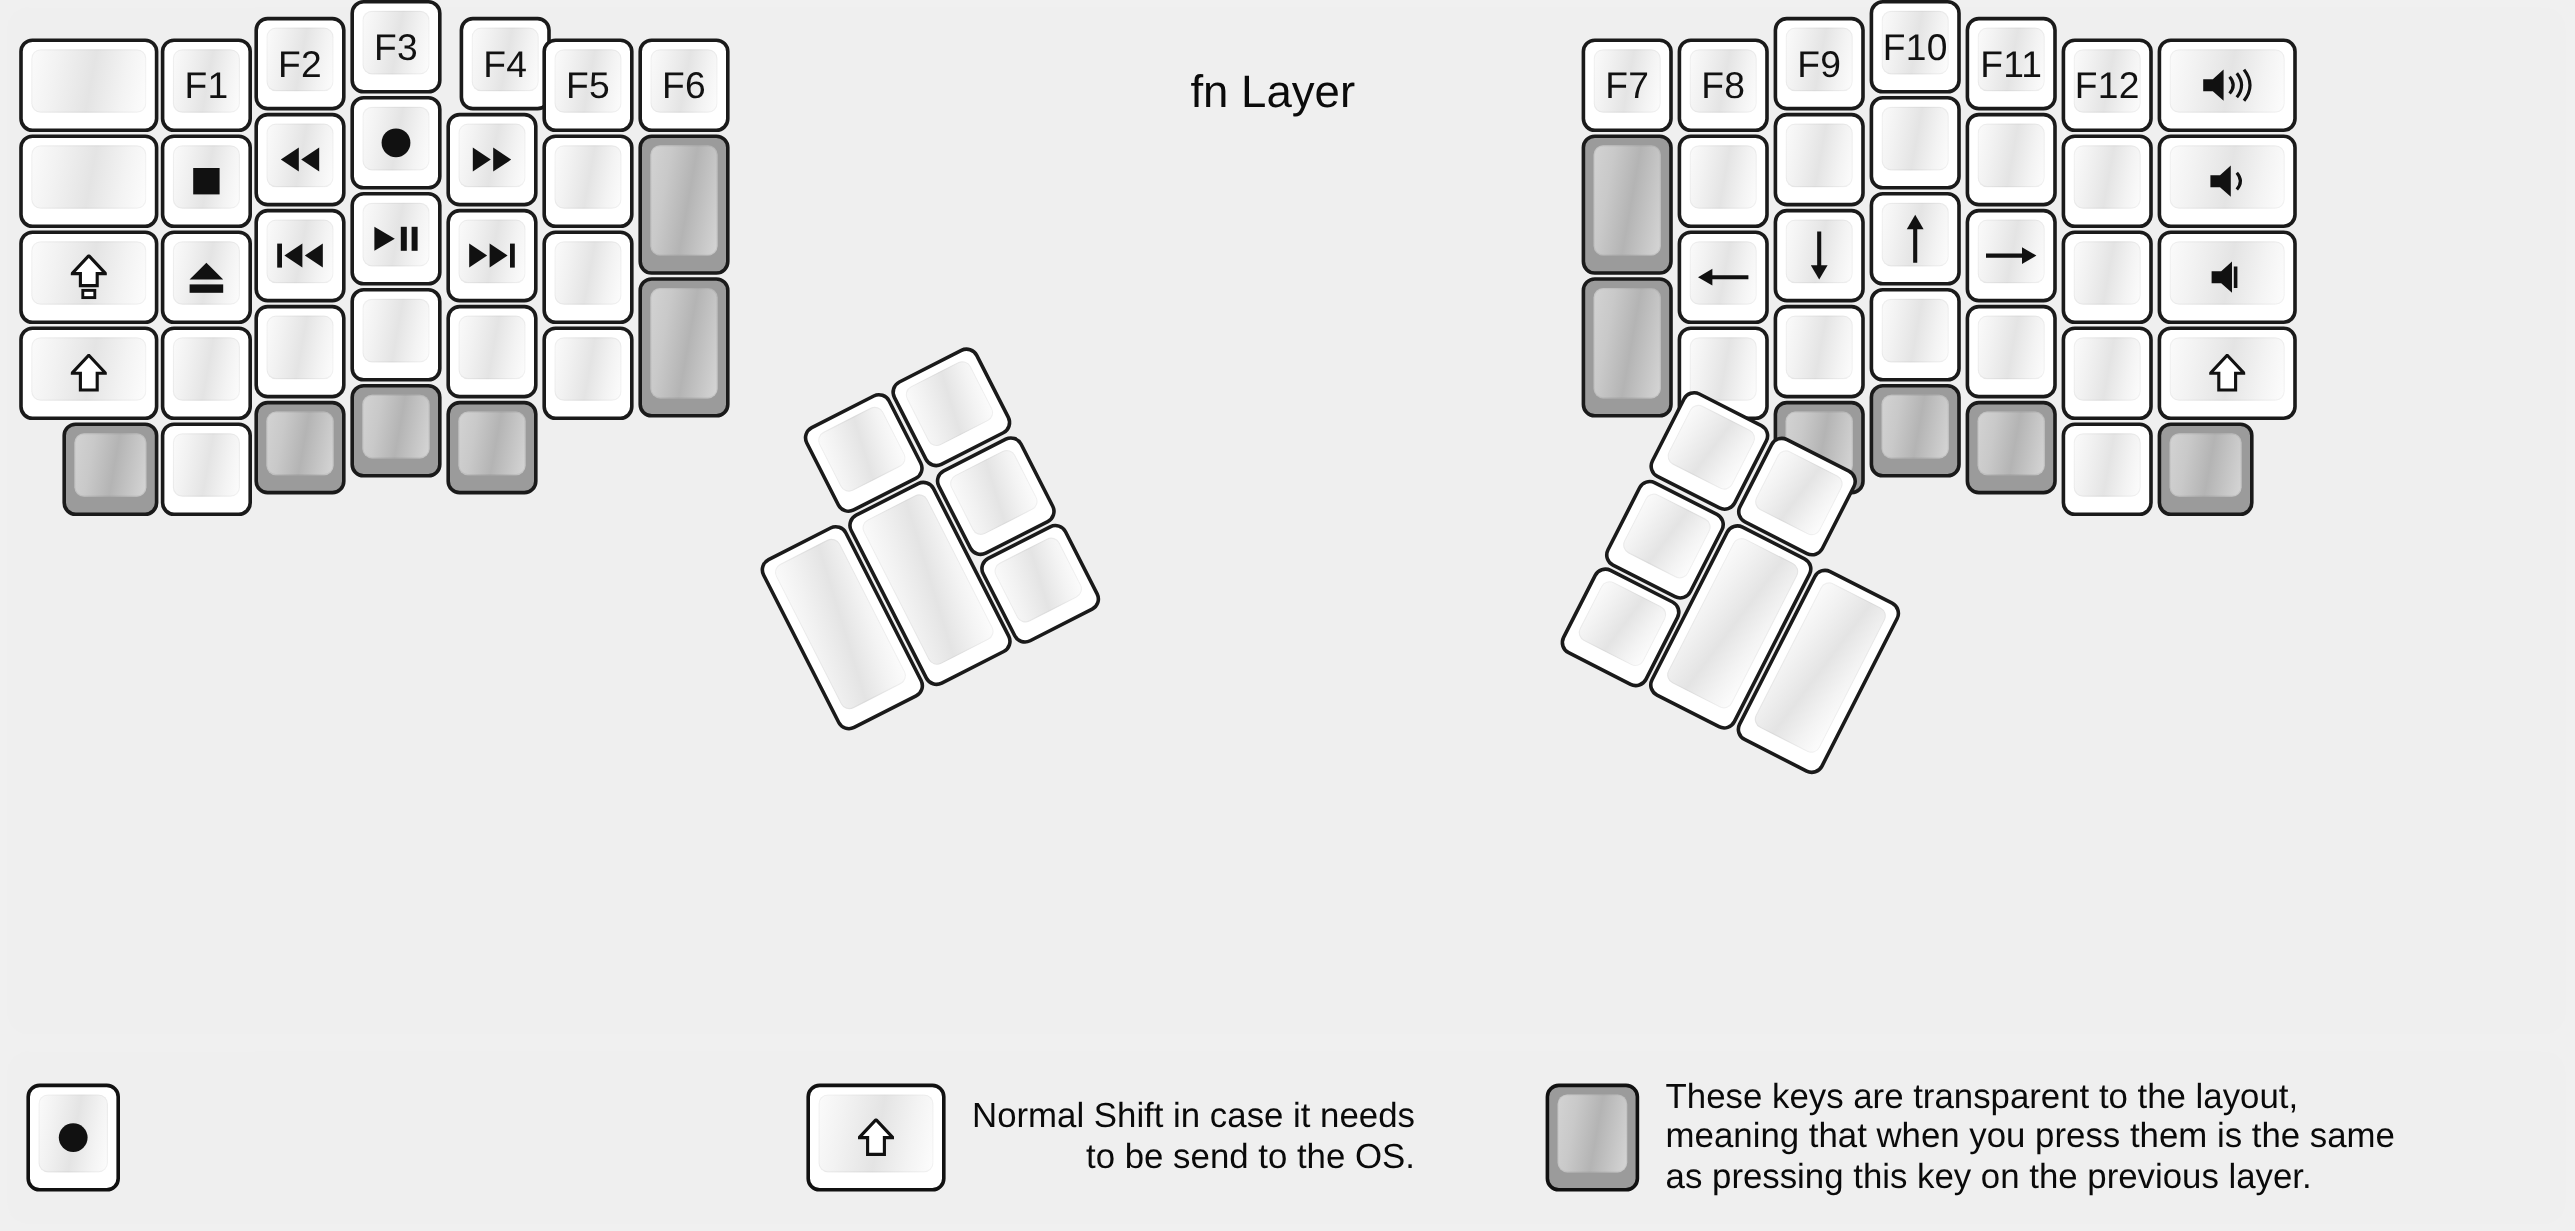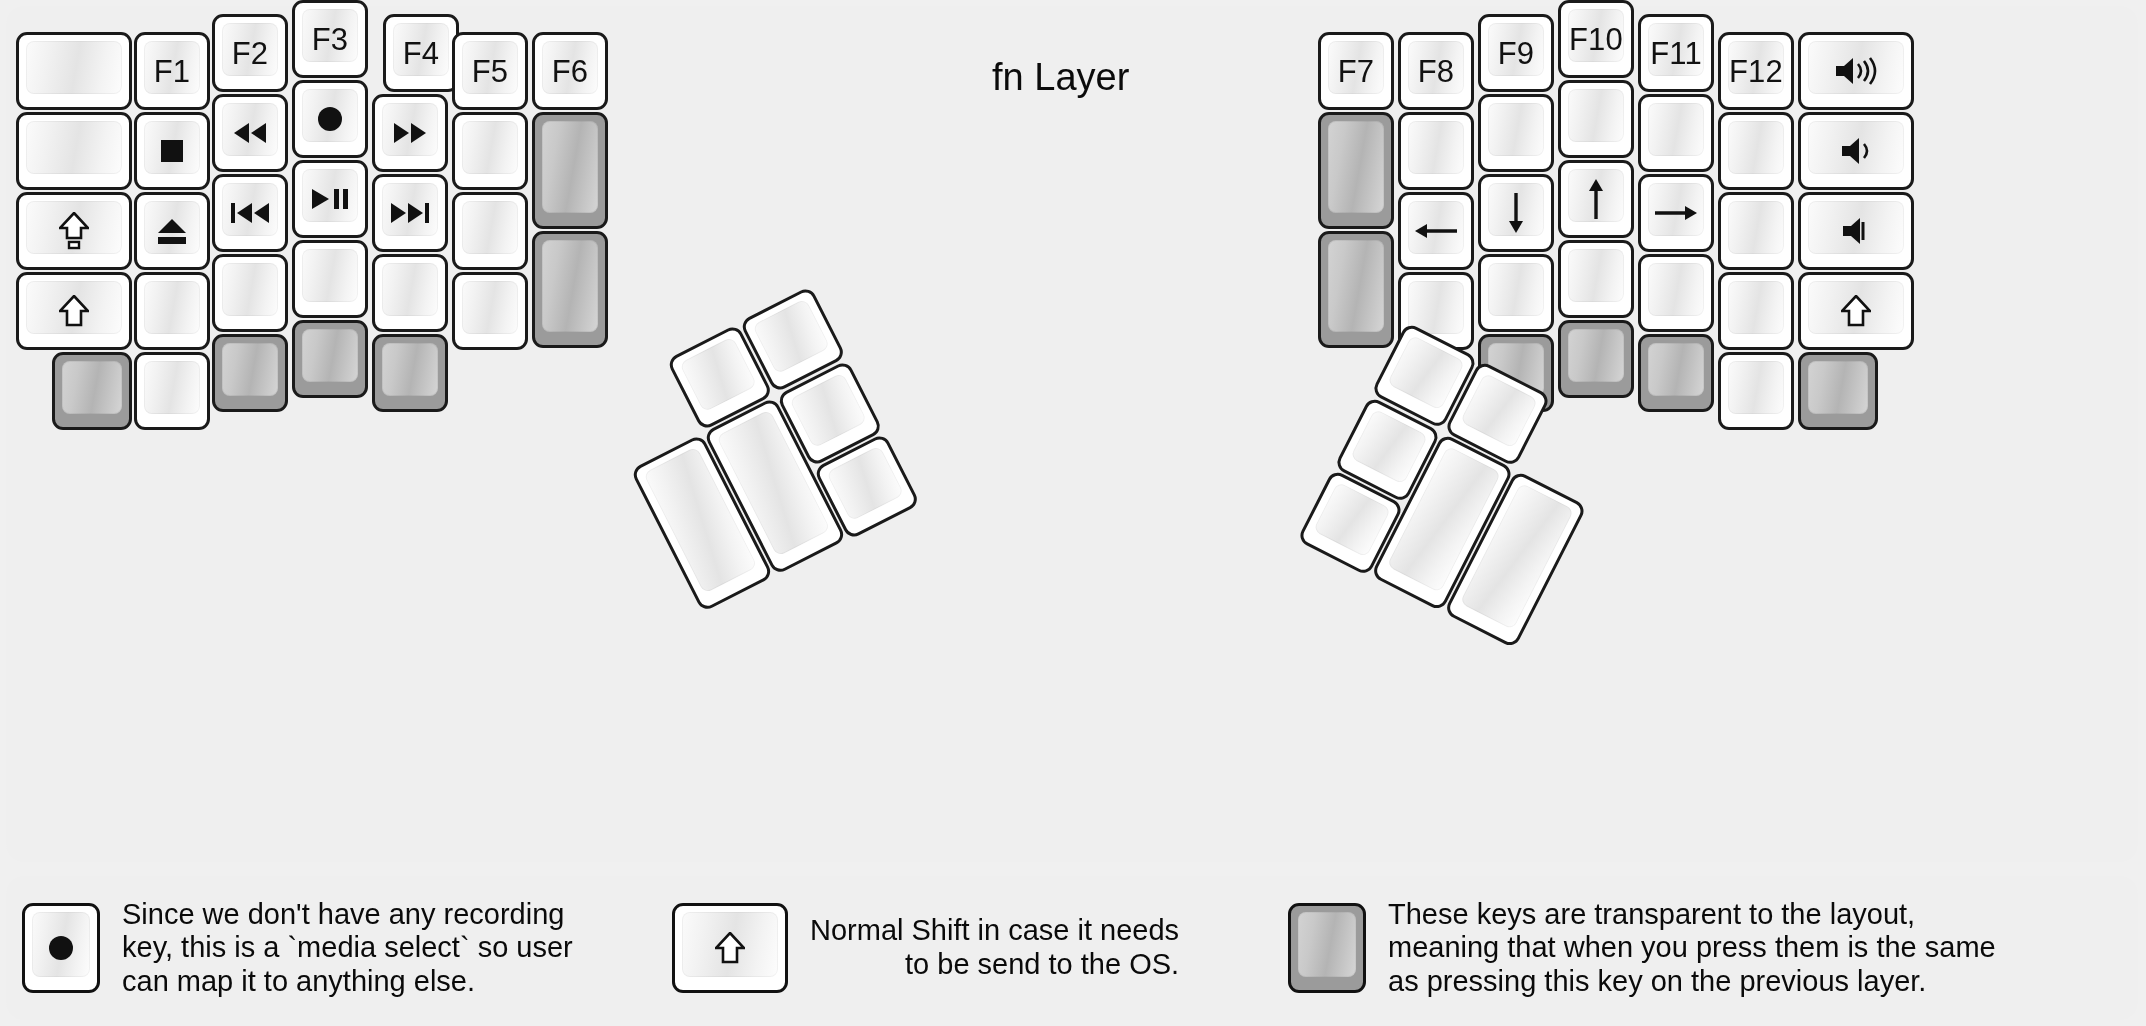--- a/index.html
+++ b/index.html
@@ -527,23 +527,20 @@
   <div id="legend-layer">
       <div class="legend-item" style="left: 22px; top: 888px; height: 120px;">
         <div class="legend-key" style="width: 78px; height: 90px;">
           <div class="cap"></div>
           <span class="lbl">
             <svg width="28" height="28" viewBox="0 0 28 28" fill="#111">
               <circle cx="14" cy="14" r="12"></circle>
             </svg>
           </span>
         </div>
-        <div class="legend-text">Since we don't have any recording
-key, this is a `media select` so user
-can map it to anything else.</div>
       </div>
       <div class="legend-item" style="left: 672px; top: 888px; height: 120px; text-align: right;">
         <div class="legend-key" style="width: 116px; height: 90px;">
           <div class="cap"></div>
           <span class="lbl">
             <svg width="30" height="32" viewBox="0 0 30 32" fill="#111">
               <path d="M15 1 L29 16 L22 16 L22 30 L8 30 L8 16 L1 16 Z" fill="#fff" stroke="#111" stroke-width="2.6"></path>
             </svg>
           </span>
         </div>

